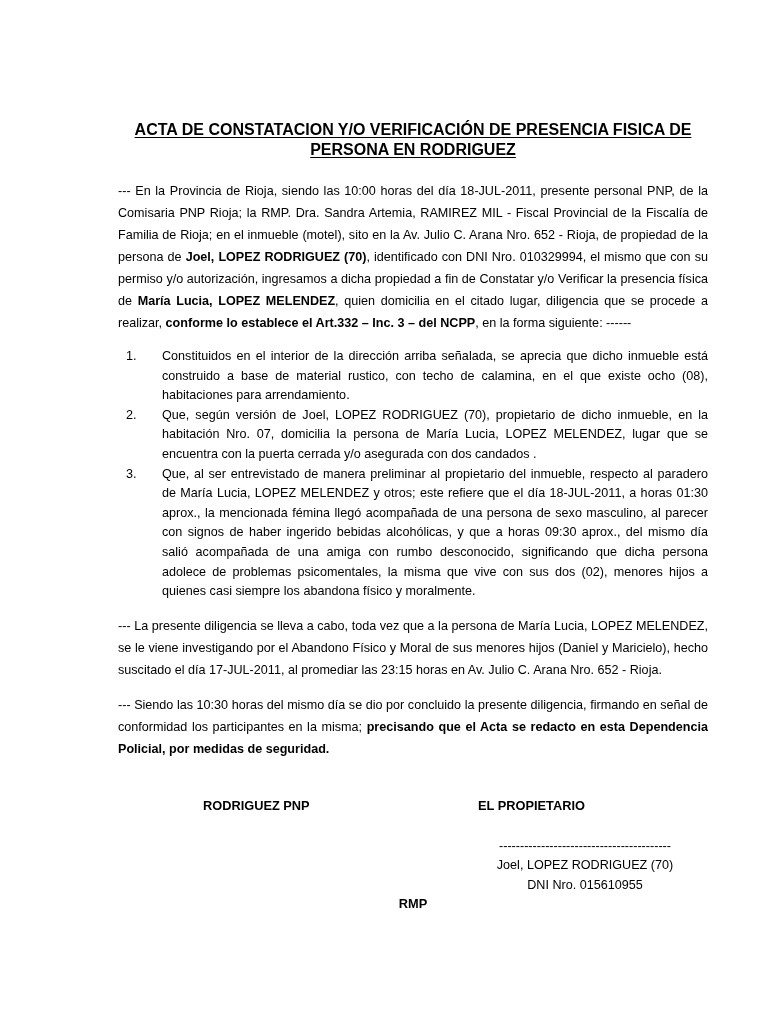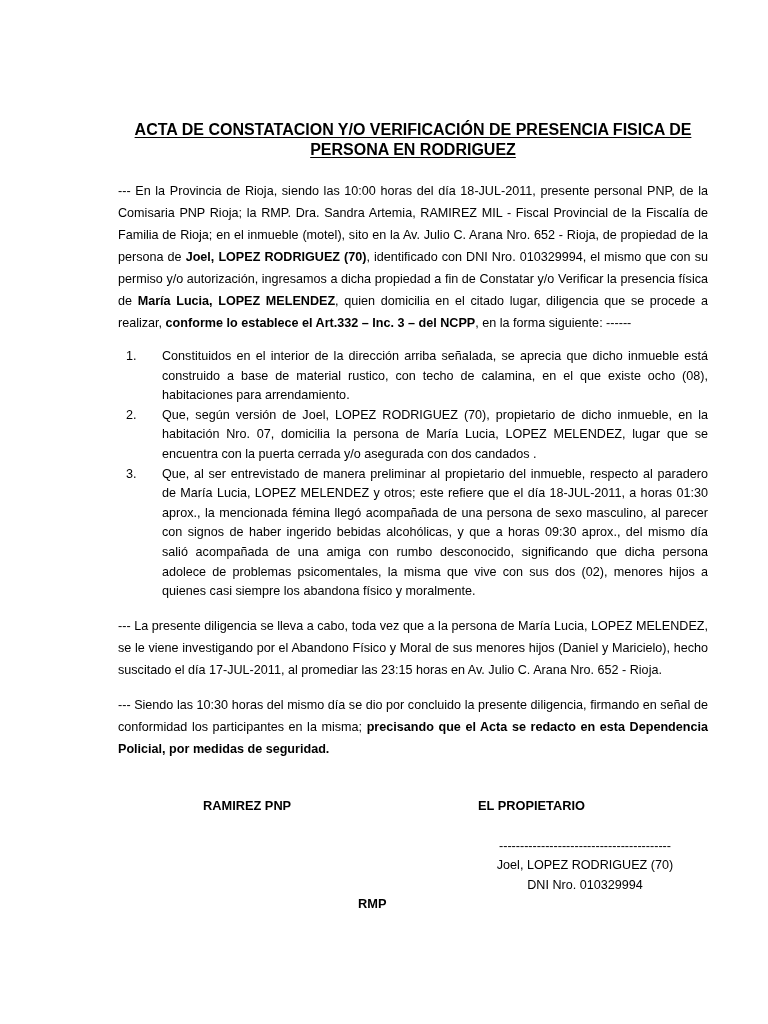--- a/index.html
+++ b/index.html
@@ -116,21 +116,21 @@
     margin-bottom: 2px;
   }
   .sig-owner .owner-name { display: block; }
   .sig-owner .owner-dni  { display: block; }
 
   .sig-rmp {
     position: absolute;
     left: 240px;
     top: 98px;
     width: 110px;
-    text-align: left;
+    text-align: center;
     font-weight: bold;
     font-size: 12.8px;
   }
 </style>
 </head>
 <body>
 
 <div class="page">
 
   <div class="content">
@@ -156,27 +156,27 @@
 
     <p class="para">--- La presente diligencia se lleva a cabo, toda vez que a la persona de María Lucia, LOPEZ MELENDEZ, se le viene investigando por el Abandono Físico y Moral de sus menores hijos (Daniel y Maricielo), hecho suscitado el día 17-JUL-2011, al promediar las 23:15 horas en Av. Julio C. Arana Nro. 652 - Rioja.</p>
 
     <p class="para"><span>--- Siendo las 10:30 horas del mismo día se dio por concluido la presente diligencia, firmando en señal de conformidad los participantes en la misma; </span><span class="b">precisando que el Acta se redacto en esta Dependencia Policial, por medidas de seguridad.</span></p>
 
   </div>
 
   <div class="sig-block">
 
     <div class="sig-headings">
-      <div class="sig-heading left">RAMIREZ PNP</div>
+      <div class="sig-heading left">RODRIGUEZ PNP</div>
       <div class="sig-heading right">EL PROPIETARIO</div>
     </div>
 
     <div class="sig-owner">
       <div class="sig-rule">-----------------------------------------</div>
       <span class="owner-name">Joel, LOPEZ RODRIGUEZ (70)</span>
-      <span class="owner-dni">DNI Nro. 010329994</span>
+      <span class="owner-dni">DNI Nro. 015610955</span>
     </div>
 
     <div class="sig-rmp">RMP</div>
 
   </div>
 
 </div>
 
 </body></html>

